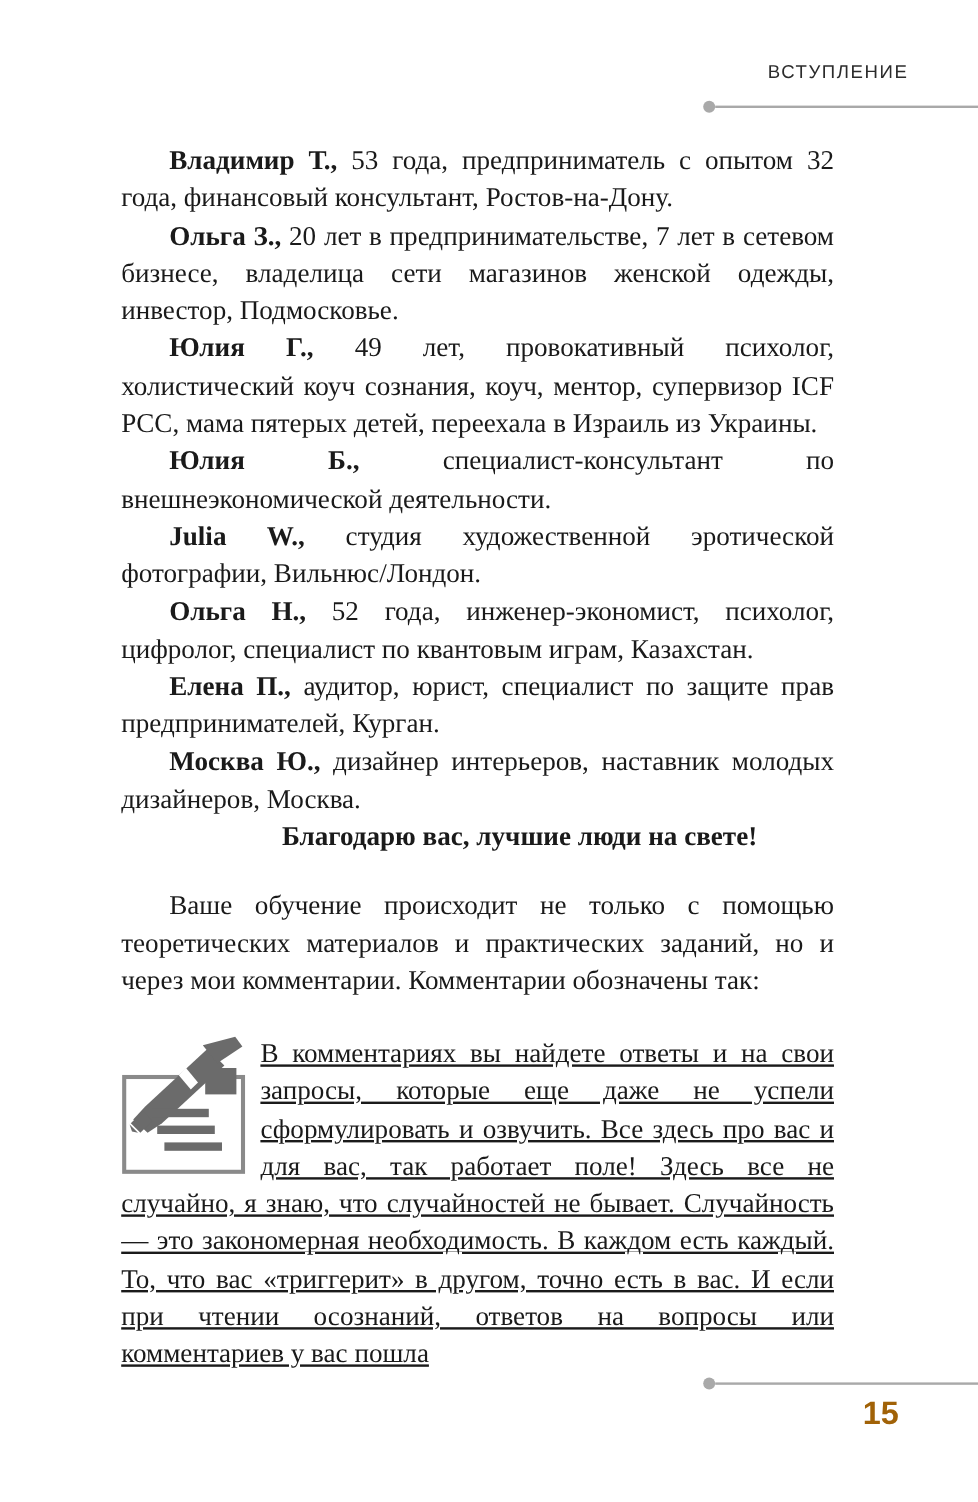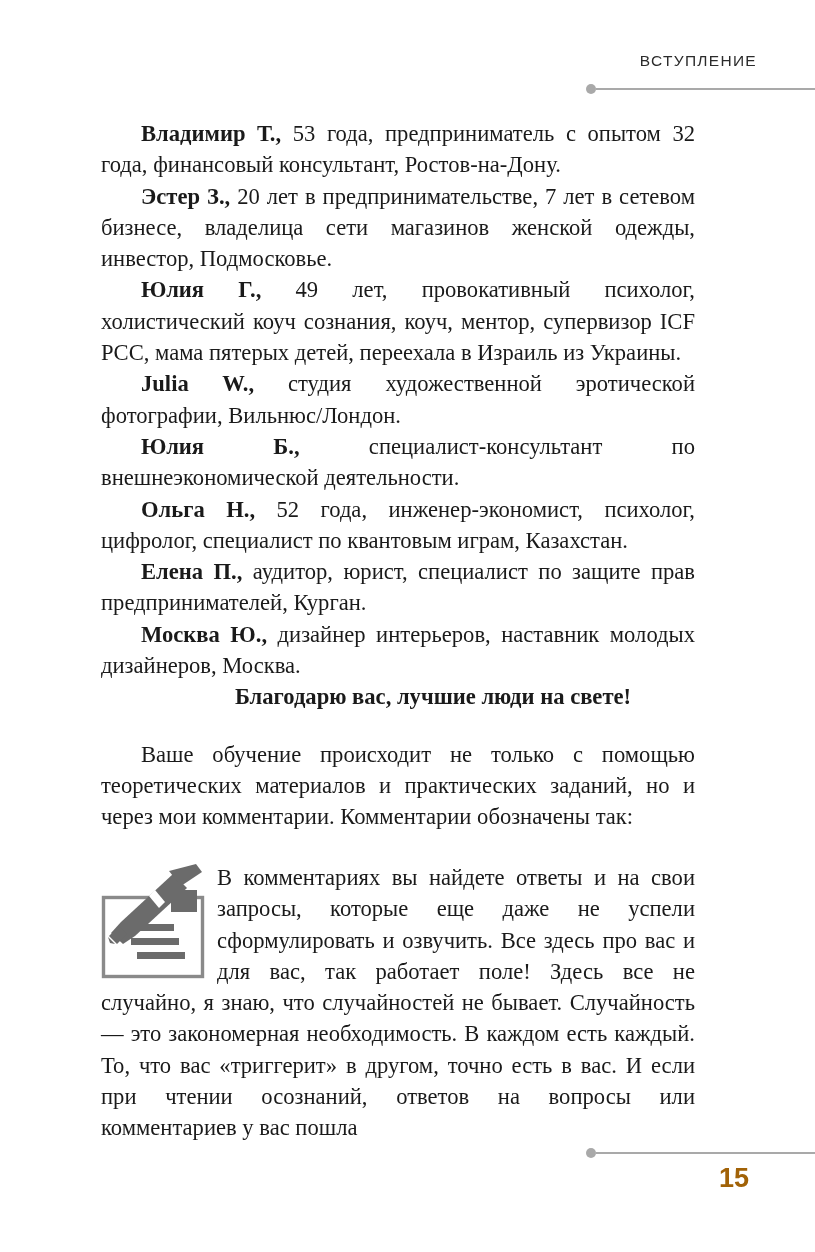--- a/index.html
+++ b/index.html
@@ -84,20 +84,21 @@
     float: left;
     width: 110px;
     height: 118px;
     position: relative;
     margin-right: 6px;
   }
   .comment-text {
     font-size: 22.6px;
     line-height: 31.3px;
     text-align: justify;
+    text-decoration: underline;
   }
   .comment-text p { margin: 0; }
 
   .note-icon {
     position: absolute;
     left: 0;
     top: 0;
     width: 110px;
     height: 118px;
   }
@@ -138,27 +139,27 @@
 <div class="page">
 
   <div class="running-head">ВСТУПЛЕНИЕ</div>
   <div class="head-dot"></div>
   <div class="head-rule"></div>
 
   <div class="column">
 
     <p class="bio"><b>Владимир Т.,</b><span> 53 года, предприниматель с опытом 32 года, финансовый консультант, Ростов-на-Дону.</span></p>
 
-    <p class="bio"><b>Эстер З.,</b><span> 20 лет в предпринимательстве, 7 лет в сетевом бизнесе, владелица сети магазинов женской одежды, инвестор, Подмосковье.</span></p>
+    <p class="bio"><b>Ольга З.,</b><span> 20 лет в предпринимательстве, 7 лет в сетевом бизнесе, владелица сети магазинов женской одежды, инвестор, Подмосковье.</span></p>
 
     <p class="bio"><b>Юлия Г.,</b><span> 49 лет, провокативный психолог, холистический коуч сознания, коуч, ментор, супервизор ICF PCC, мама пятерых детей, переехала в Израиль из Украины.</span></p>
 
+    <p class="bio"><b>Юлия Б.,</b><span> специалист-консультант по внешнеэкономической деятельности.</span></p>
+
     <p class="bio"><b>Julia W.,</b><span> студия художественной эротической фотографии, Вильнюс/Лондон.</span></p>
-
-    <p class="bio"><b>Юлия Б.,</b><span> специалист-консультант по внешнеэкономической деятельности.</span></p>
 
     <p class="bio"><b>Ольга Н.,</b><span> 52 года, инженер-экономист, психолог, цифролог, специалист по квантовым играм, Казахстан.</span></p>
 
     <p class="bio"><b>Елена П.,</b><span>  аудитор, юрист, специалист по защите прав предпринимателей, Курган.</span></p>
 
     <p class="bio"><b>Москва Ю.,</b><span> дизайнер интерьеров, наставник молодых дизайнеров, Москва.</span></p>
 
     <p class="thanks">Благодарю вас, лучшие люди на свете!</p>
 
     <p class="indent gap-before-para">Ваше обучение происходит не только с помощью теоретических материалов и практических заданий, но и через мои комментарии. Комментарии обозначены так:</p>

